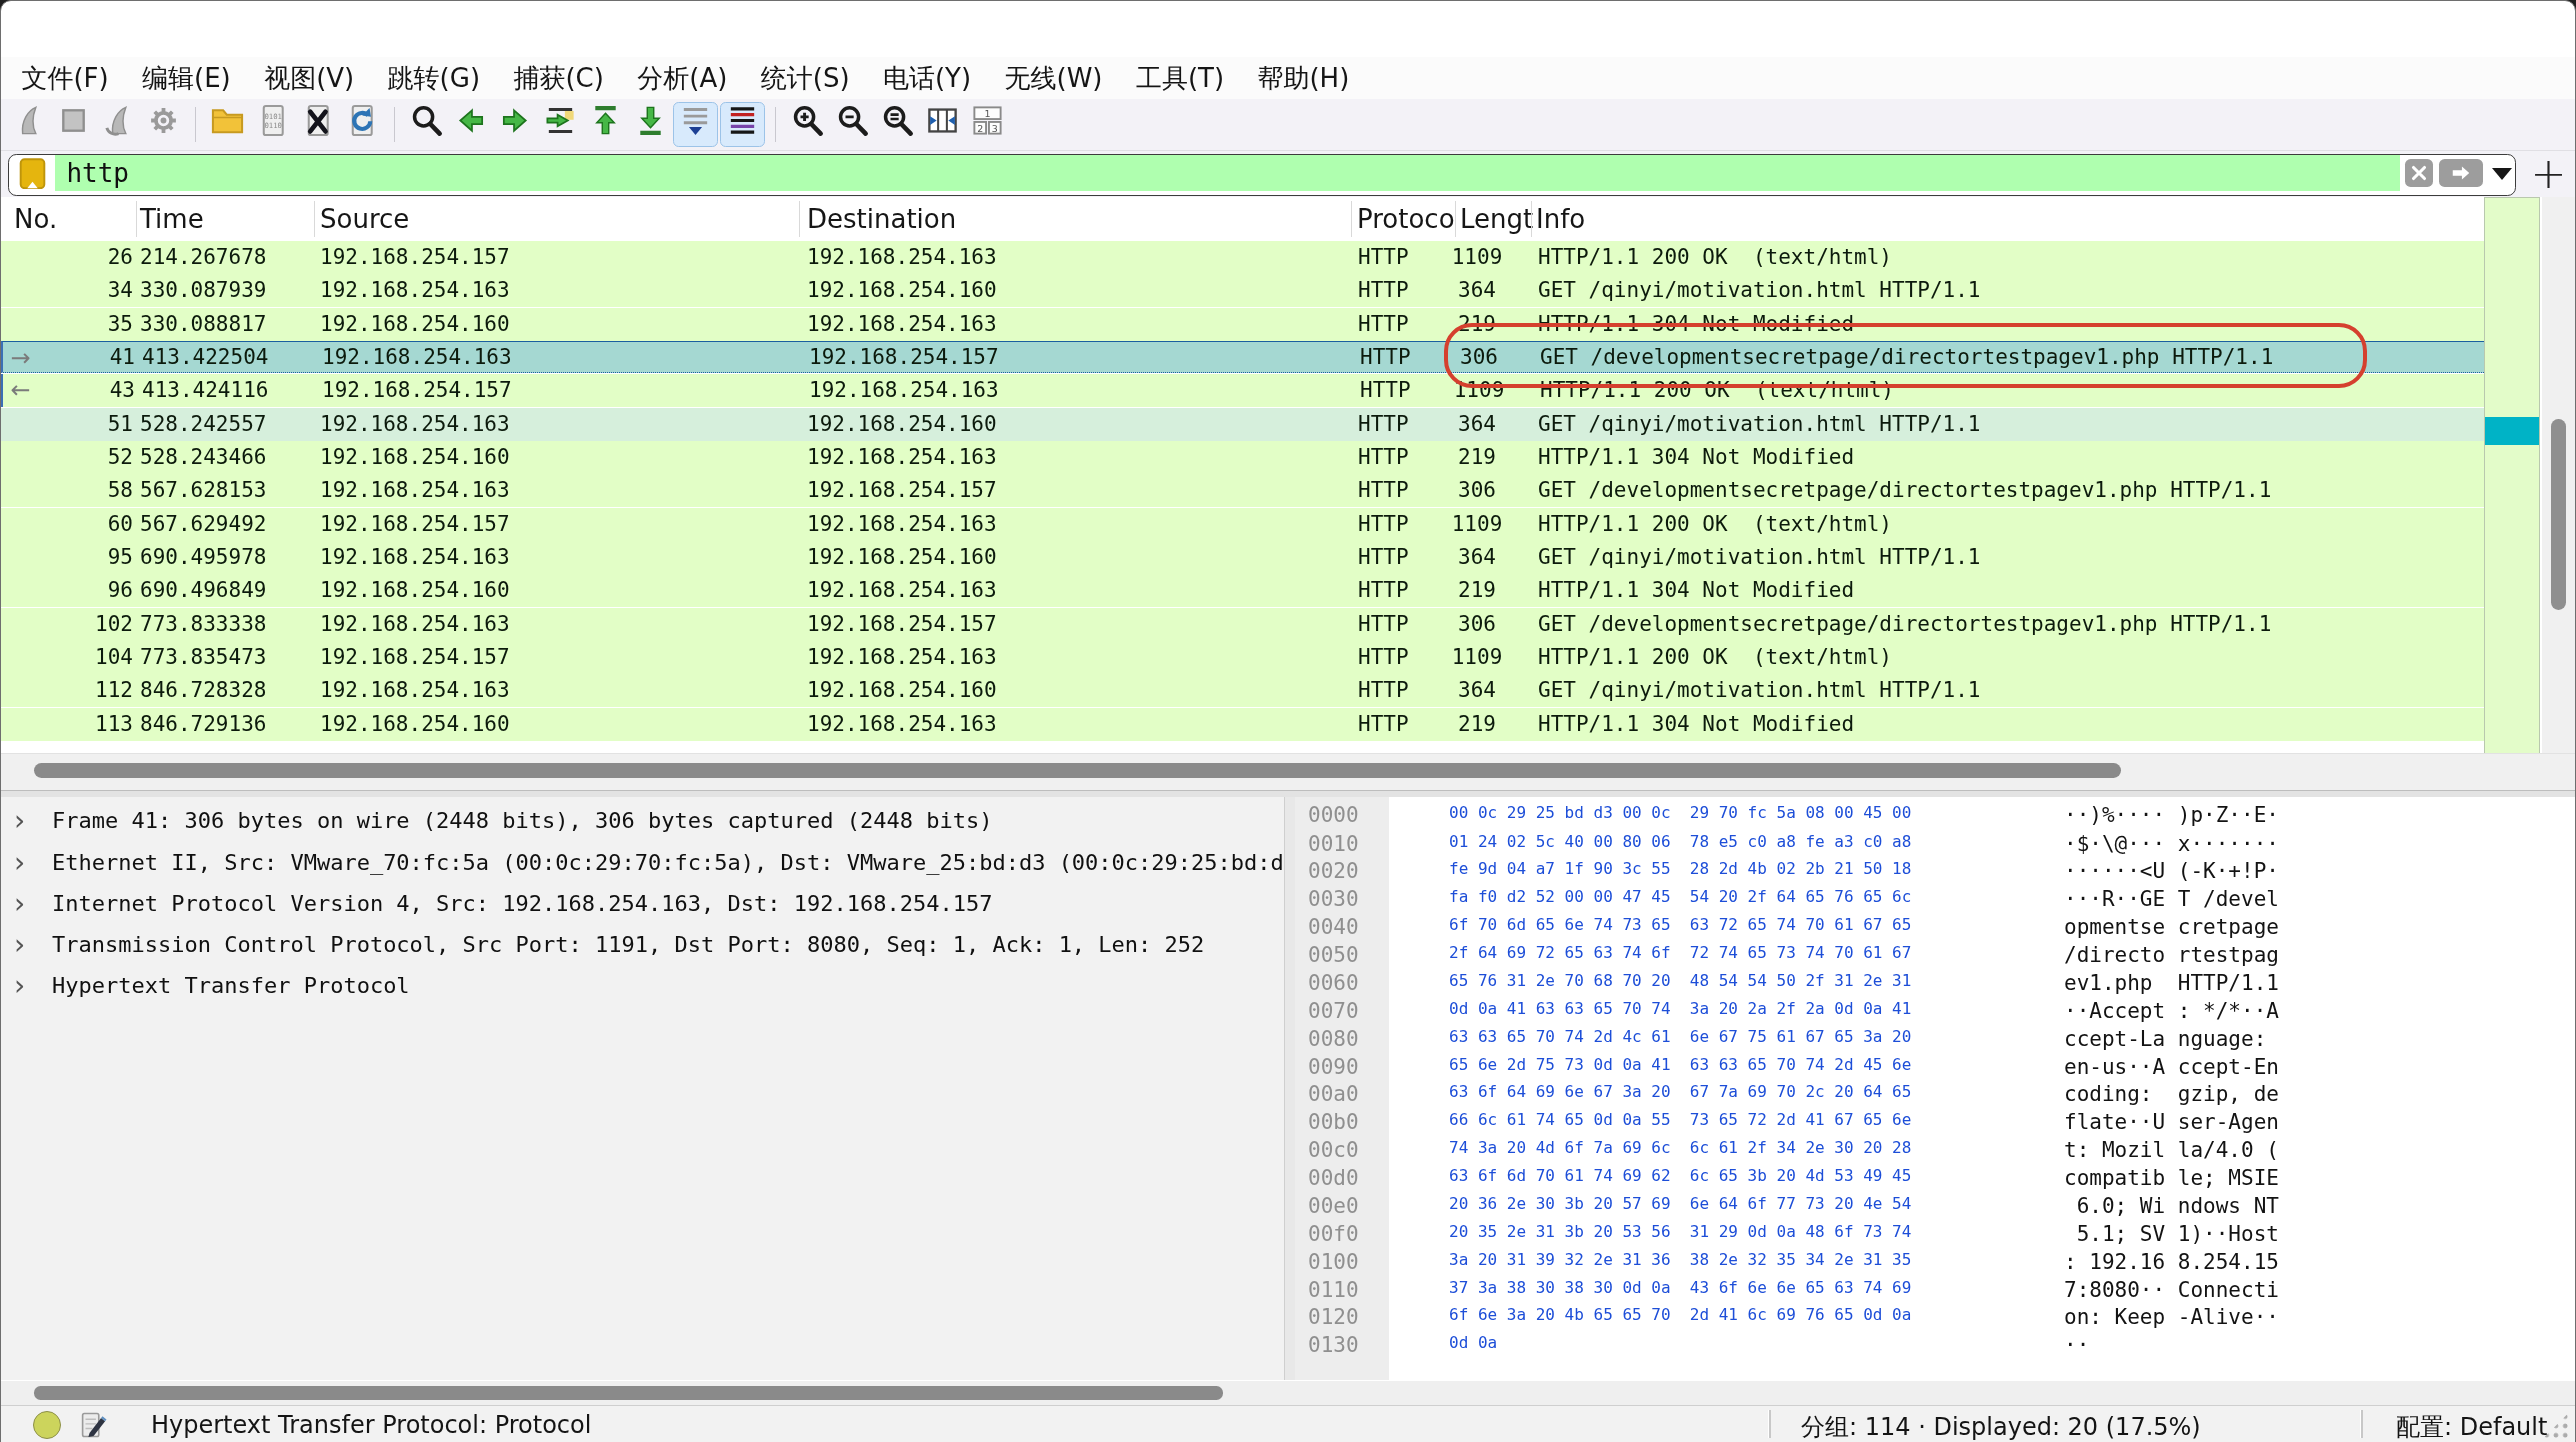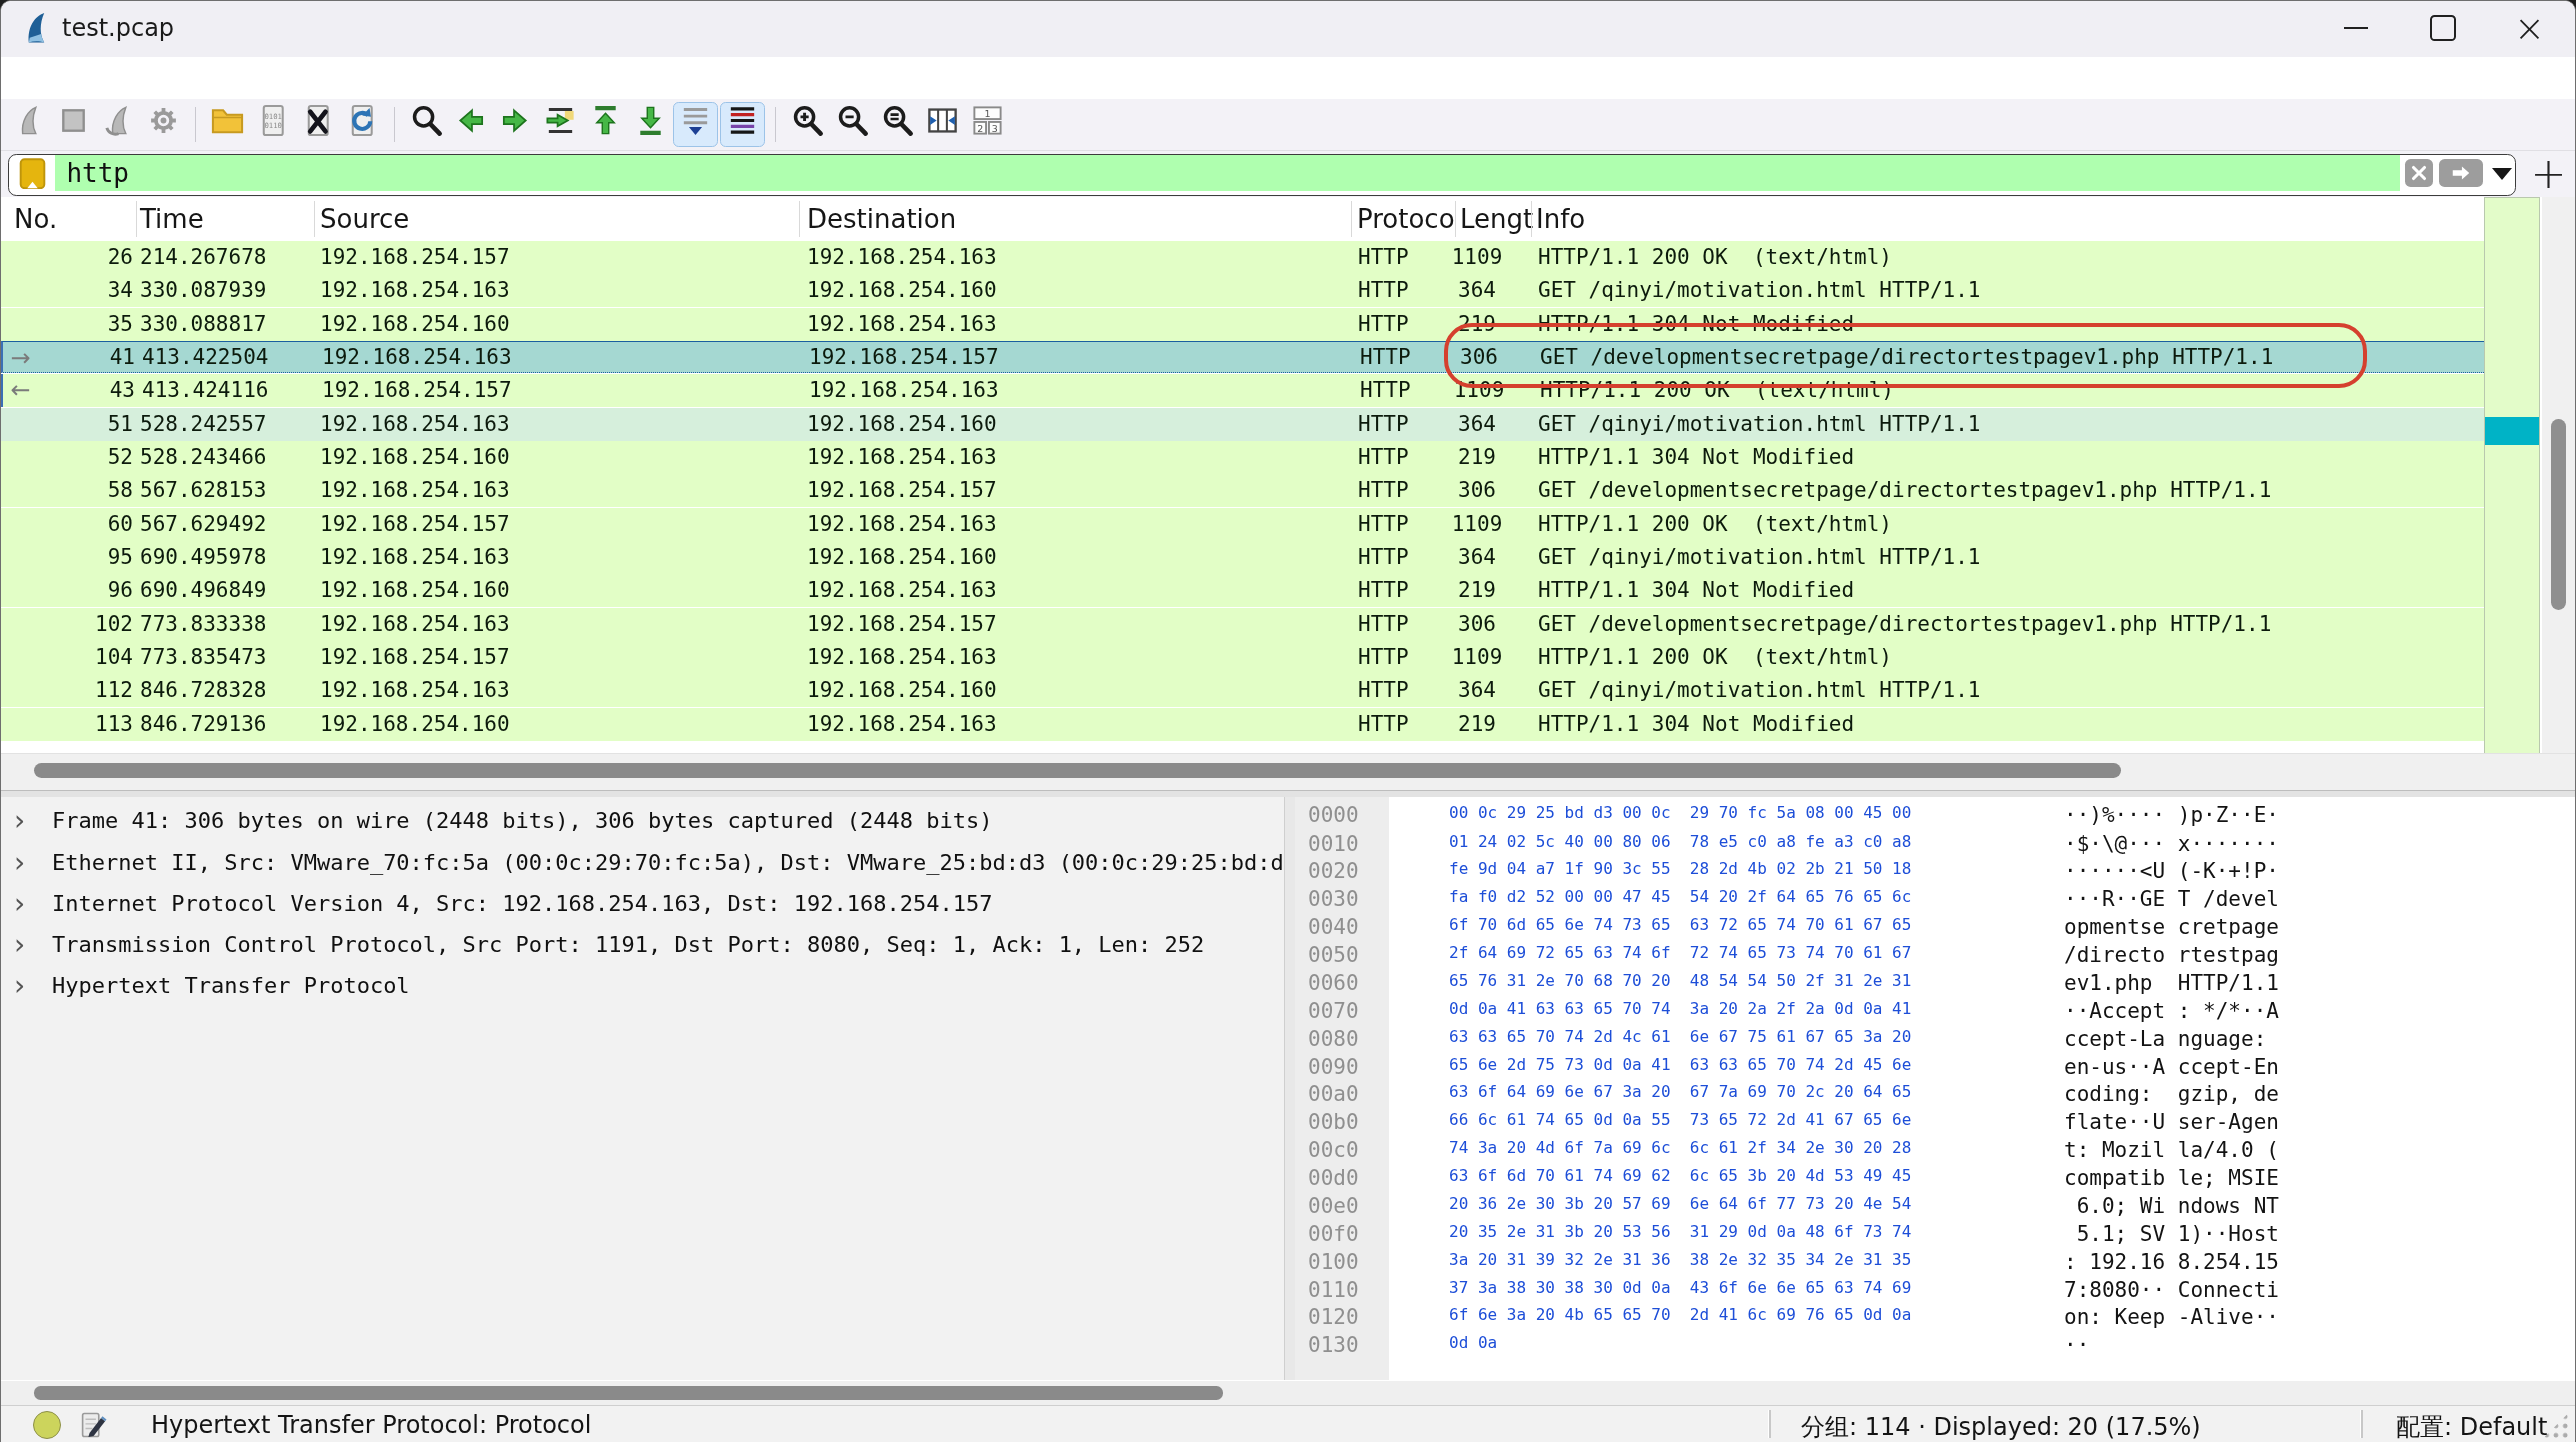--- a/index.html
+++ b/index.html
@@ -97,39 +97,34 @@
   .st-profile{left:2395px;top:4.6px;font-size:24px;color:#141414;}
   .grip{left:2541px;top:5.6px;width:28px;height:28px;
         background-image:radial-gradient(#ababab 2px,transparent 2.6px);
         background-size:9.3px 9.3px;clip-path:polygon(100% 0,100% 100%,0 100%);}
 </style>
 </head>
 <body>
 
 <div class="window">
 
-  <div class="abs titlebar">
-    <span class="abs app-icon">
-      <svg viewBox="0 0 24 24" width="37" height="37">
-          <path d="M7 21 C6 11 11 4 17 2 C14 9 14 16 17 21 Z" fill="#1f5f96"></path>
-          <path d="M7 21 C10 20 14 20 17 21 C15.6 18.4 15.2 17 15 15.5 L7.6 18 Z" fill="#8fc0e2"></path>
-        </svg>
-    </span>
-    <span class="abs title-text">test.pcap</span>
-    <div class="abs win-btn wb-min">
-        <span class="glyph-min"></span>
-      </div>
-    <div class="abs win-btn wb-max">
-        <span class="glyph-max"></span>
-      </div>
-    <div class="abs win-btn wb-close">
-        <span class="glyph-close">×</span>
-      </div>
-  </div>
-
+
+  <div class="abs menubar" id="menubar">
+      <span class="menu-item">文件(F)</span>
+      <span class="menu-item">编辑(E)</span>
+      <span class="menu-item">视图(V)</span>
+      <span class="menu-item">跳转(G)</span>
+      <span class="menu-item">捕获(C)</span>
+      <span class="menu-item">分析(A)</span>
+      <span class="menu-item">统计(S)</span>
+      <span class="menu-item">电话(Y)</span>
+      <span class="menu-item">无线(W)</span>
+      <span class="menu-item">工具(T)</span>
+      <span class="menu-item">帮助(H)</span>
+    </div>
 
   <div class="abs toolbar" id="toolbar">
       <div class="tb-btn">
         <svg viewBox="0 0 24 24">
           <path d="M8 21 C7 12 12 5 17 3 C14.5 9.5 14.5 16 17 21 Z" fill="#b8b8b8" stroke="#8f8f8f" stroke-width="1"></path>
         </svg>
       </div>
       <div class="tb-btn">
         <svg viewBox="0 0 24 24">
           <rect x="5" y="5" width="14" height="14" fill="#c3c3c3" stroke="#8f8f8f" stroke-width="1.6"></rect>

